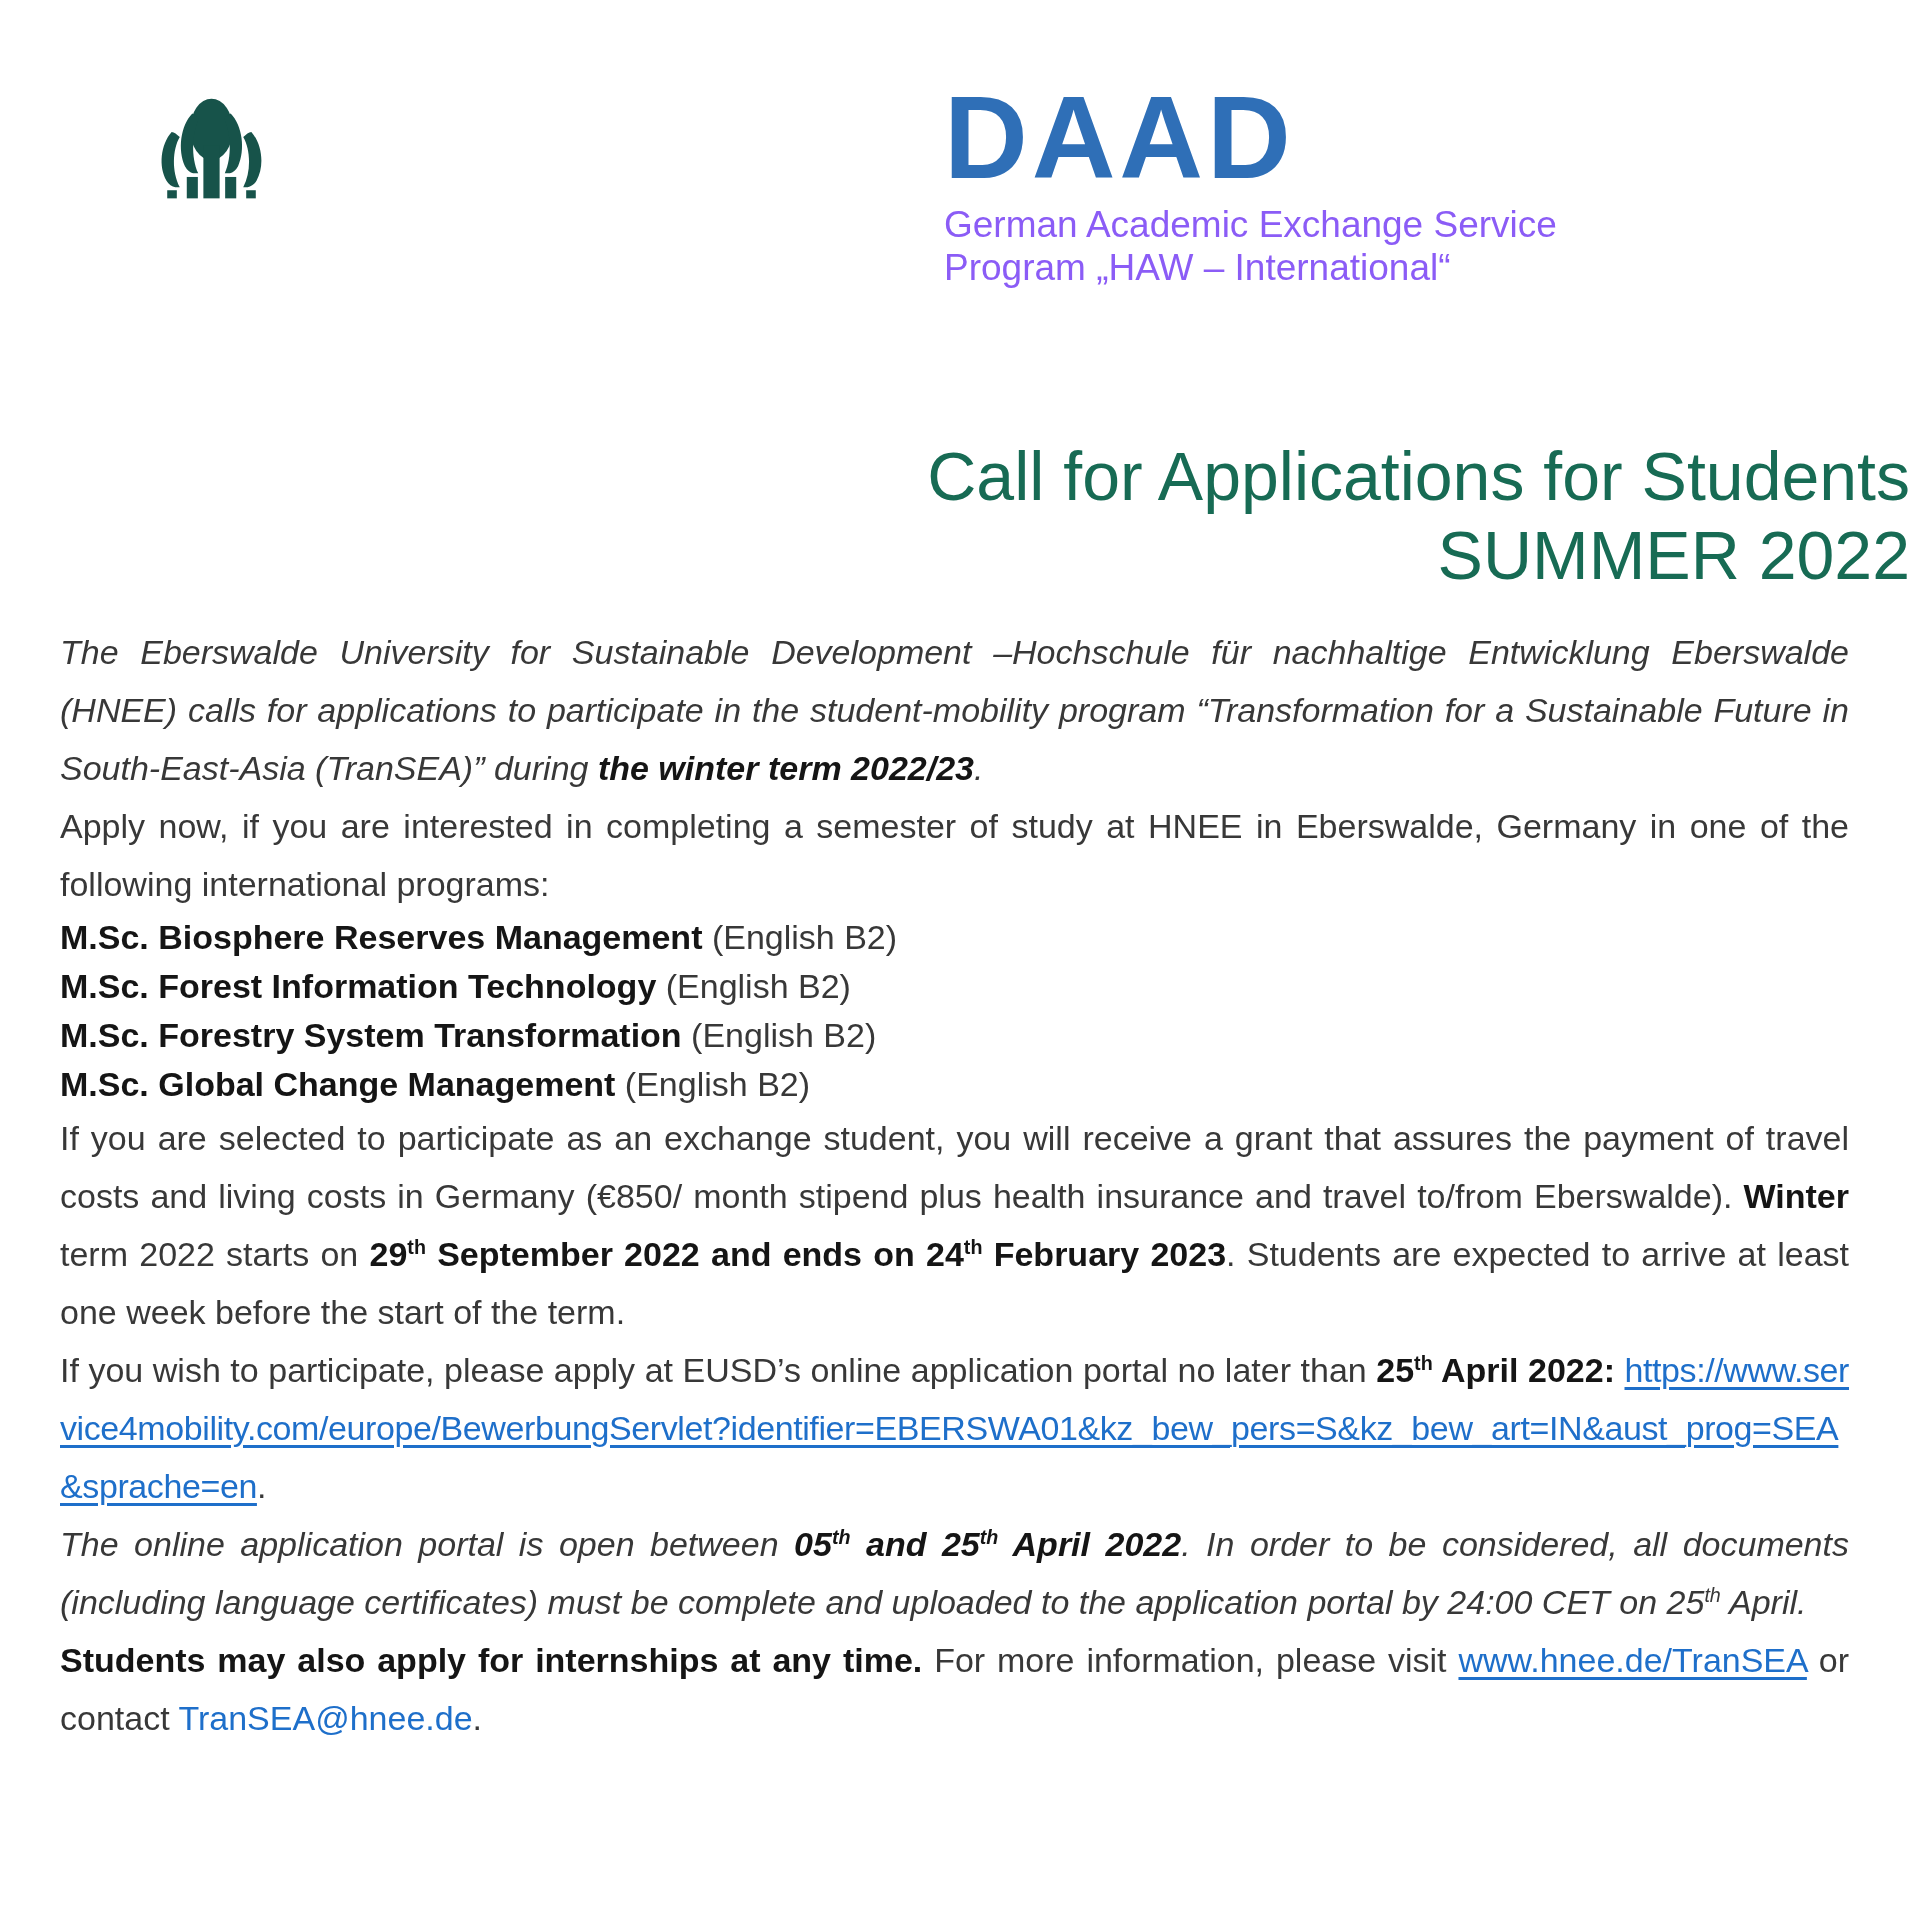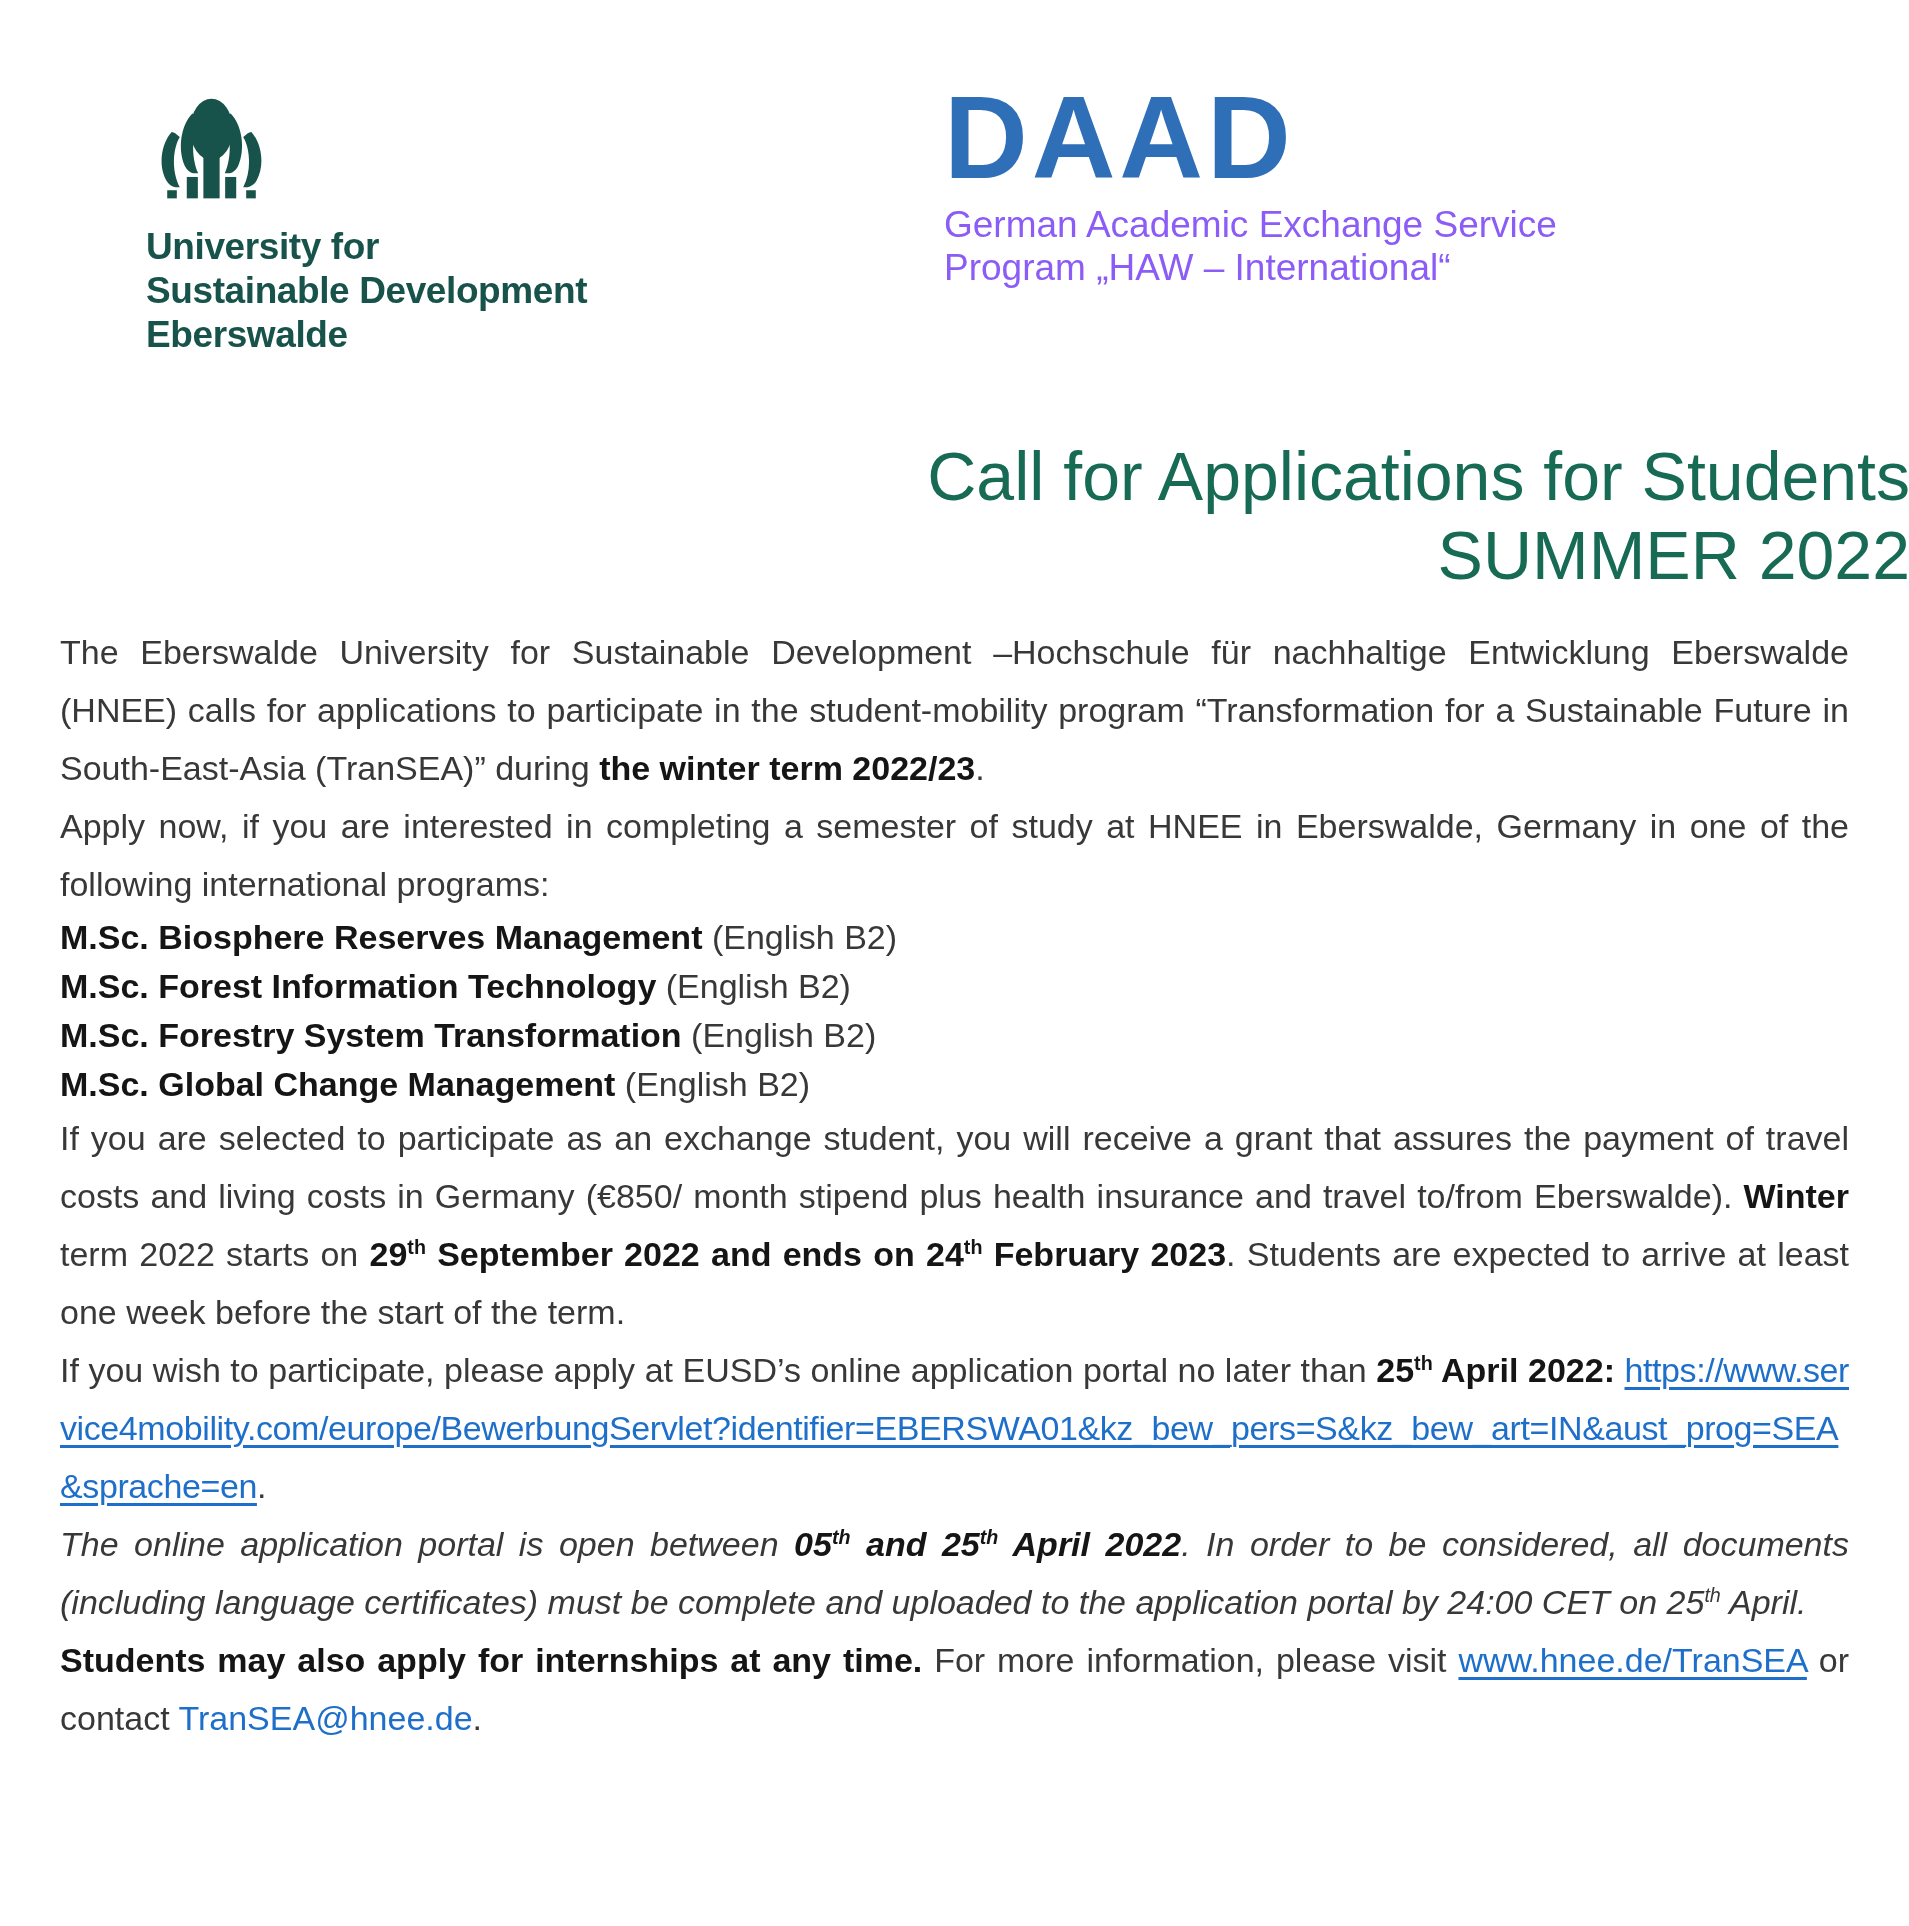--- a/index.html
+++ b/index.html
@@ -31,21 +31,21 @@
     color:#176b54;font-size:68px;line-height:79px;
   }
   
   .content{
     position:absolute;left:60px;top:623px;width:1789px;
     font-size:34px;line-height:58px;color:#383838;
     text-align:justify;
   }
   .content p{margin:0;}
   .para{margin:0;}
-  .mb140{margin-bottom:54px;}
+  .mb140{margin-bottom:54px;font-style:italic;}
   .mb100{margin-bottom:39px;}
   .mb95{margin-bottom:37px;}
   .mb90{margin-bottom:35px;}
   .mb85{margin-bottom:33px;}
   .tight{line-height:49px;}
   .italic{font-style:italic;}
   .b{font-weight:bold;color:#151515;}
   .sup{font-size:58%;vertical-align:super;line-height:0;}
   .lnk{color:#1e6fca;text-decoration:none;cursor:pointer;}
   .u{
@@ -74,25 +74,20 @@
       <rect x="103" y="214" width="30" height="58"></rect>
       <path d="M62,92 C32,126 26,186 48,224 C54,234 63,240 72,242 L84,242 C62,200 64,140 84,106 C76,98 69,93 62,92 Z"></path>
       <rect x="50" y="250" width="26" height="22"></rect>
       <g transform="translate(340,0) scale(-1,1)">
         <path d="M118,42 C86,75 78,140 98,185 C104,196 112,202 120,204 L134,204 C114,160 117,95 136,56 C130,50 124,45 118,42 Z"></path>
         <rect x="103" y="214" width="30" height="58"></rect>
         <path d="M62,92 C32,126 26,186 48,224 C54,234 63,240 72,242 L84,242 C62,200 64,140 84,106 C76,98 69,93 62,92 Z"></path>
         <rect x="50" y="250" width="26" height="22"></rect>
       </g>
     </svg>
-    <div class="hnee-text">
-      <div>University for</div>
-      <div>Sustainable Development</div>
-      <div>Eberswalde</div>
-    </div>
   </div>
 
   <div class="daad">
     <div class="daad-word">DAAD</div>
     <div class="daad-tag">
       <div>German Academic Exchange Service</div>
       <div>Program „HAW – International“</div>
     </div>
   </div>
 

